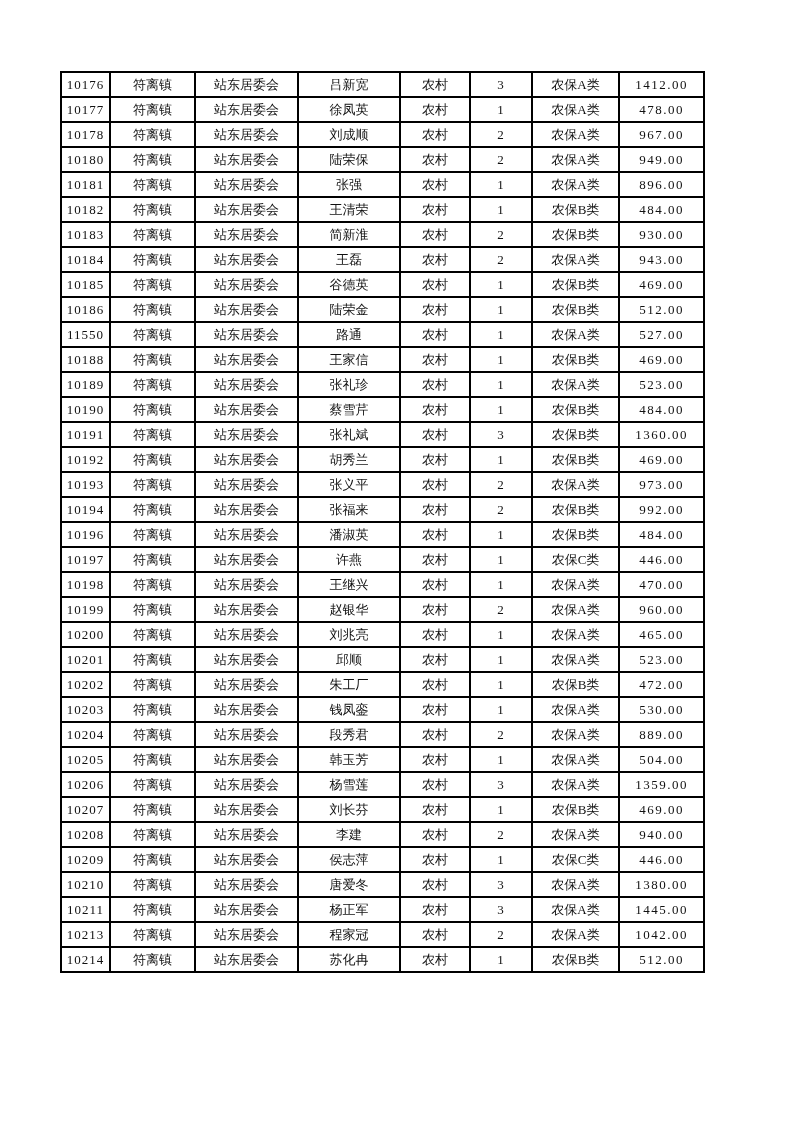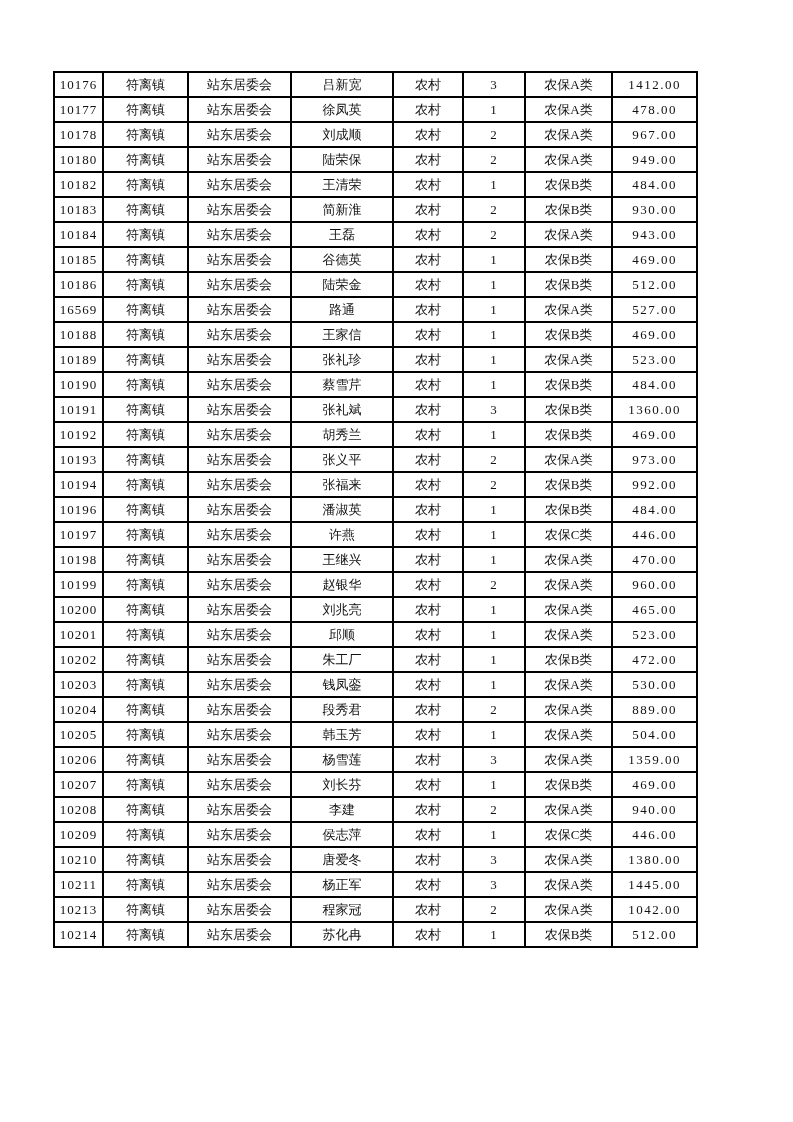--- a/index.html
+++ b/index.html
@@ -14,21 +14,21 @@
     font-family:"Liberation Serif","DejaVu Serif",serif;
   }
   .page{
     position:relative;
     width:793px;height:1122px;
     background:var(--bg);
     overflow:hidden;
   }
   table.data-table{
     position:absolute;
-    left:53px;top:71px;
+    left:60px;top:71px;
     border-collapse:collapse;
     table-layout:fixed;
     width:645px;
   }
   table.data-table td{
     border:2px solid var(--grid);
     height:23px;
     padding:0 2px;
     text-align:center;
     vertical-align:middle;
@@ -90,20 +90,30 @@
           <td class="num">10180</td>
           <td>符离镇</td>
           <td>站东居委会</td>
           <td>陆荣保</td>
           <td>农村</td>
           <td class="num">2</td>
           <td>农保A类</td>
           <td class="amount">949.00</td>
         </tr>
         <tr>
+          <td class="num">10181</td>
+          <td>符离镇</td>
+          <td>站东居委会</td>
+          <td>张强</td>
+          <td>农村</td>
+          <td class="num">1</td>
+          <td>农保A类</td>
+          <td class="amount">896.00</td>
+        </tr>
+        <tr>
           <td class="num">10182</td>
           <td>符离镇</td>
           <td>站东居委会</td>
           <td>王清荣</td>
           <td>农村</td>
           <td class="num">1</td>
           <td>农保B类</td>
           <td class="amount">484.00</td>
         </tr>
         <tr>
@@ -140,21 +150,21 @@
           <td class="num">10186</td>
           <td>符离镇</td>
           <td>站东居委会</td>
           <td>陆荣金</td>
           <td>农村</td>
           <td class="num">1</td>
           <td>农保B类</td>
           <td class="amount">512.00</td>
         </tr>
         <tr>
-          <td class="num">16569</td>
+          <td class="num">11550</td>
           <td>符离镇</td>
           <td>站东居委会</td>
           <td>路通</td>
           <td>农村</td>
           <td class="num">1</td>
           <td>农保A类</td>
           <td class="amount">527.00</td>
         </tr>
         <tr>
           <td class="num">10188</td>

